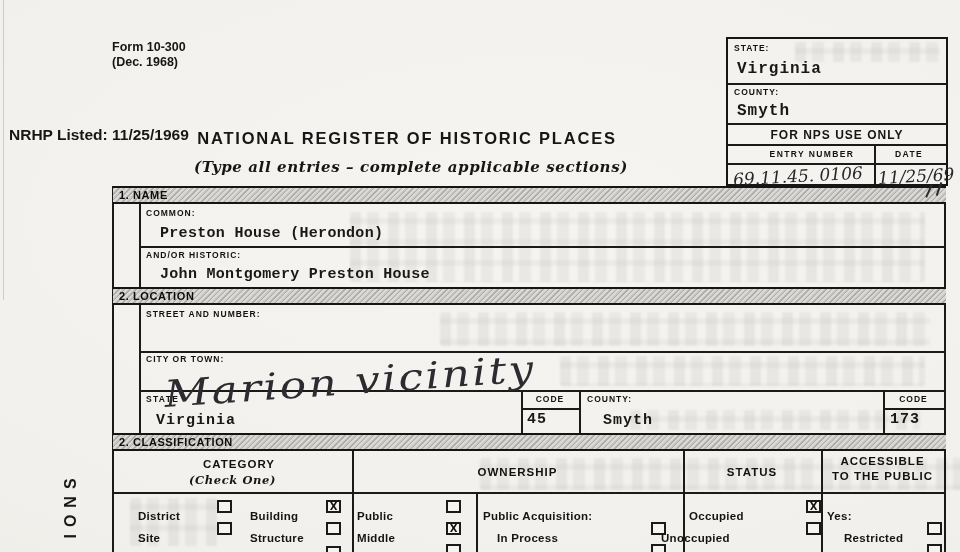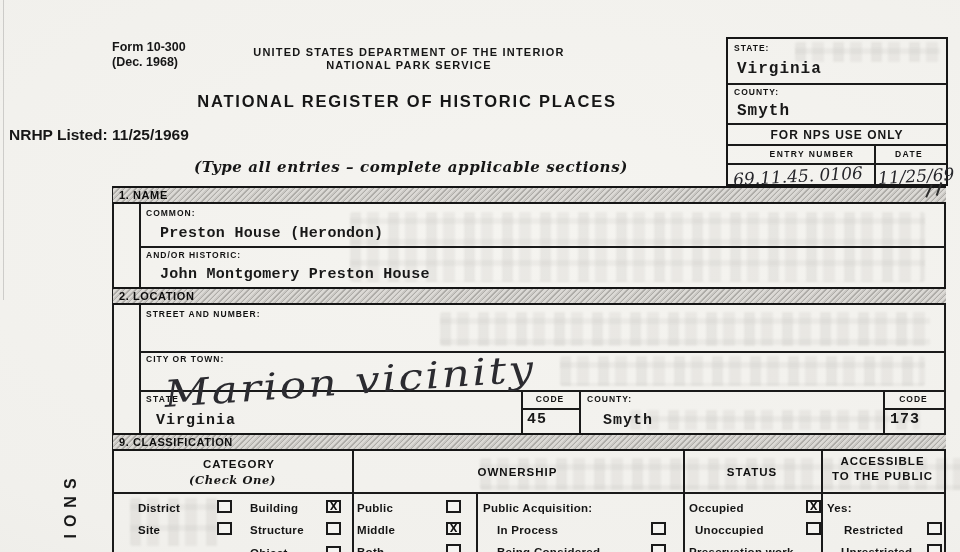--- a/index.html
+++ b/index.html
@@ -3,32 +3,32 @@
 <meta charset="utf-8">
 <style>
   html,body{margin:0;padding:0;background:#dddcd8;}
   .page{position:relative;width:960px;height:552px;overflow:hidden;
         background:radial-gradient(130% 110% at 55% 40%, #f5f4f0 0%, #f1f0ec 60%, #e9e8e3 100%);
         font-family:"Liberation Sans",sans-serif;color:#161616;}
   .page *{box-sizing:border-box;}
   .abs,.lbl,.mono,.cl,.clh,.bx,.hl,.vl,.band,.red,.hand,.bleed,.pen,.vtext{position:absolute;}
   .lbl{font:700 8.5px "Liberation Sans",sans-serif;letter-spacing:1px;color:#121212;line-height:1;z-index:3;}
   .mono{font:700 15px "Liberation Mono",monospace;letter-spacing:1px;color:#181818;line-height:1.1;white-space:pre;z-index:3;}
-  .cl{font:600 11.5px "Liberation Sans",sans-serif;letter-spacing:.3px;color:#141414;line-height:1;z-index:3;}
+  .cl{font:600 11.5px "Liberation Sans",sans-serif;letter-spacing:.3px;color:#141414;line-height:1;z-index:3;margin-top:8px;}
   .clh{font:700 11.5px "Liberation Sans",sans-serif;letter-spacing:1px;color:#111;line-height:1;text-align:center;z-index:3;}
   .bx{width:15px;height:13px;border:2px solid #1a1a1a;font:800 10px "DejaVu Sans",sans-serif;
       text-align:center;line-height:9px;color:#111;z-index:3;background:rgba(255,255,255,.25);}
   .hl{height:2px;background:#1a1a1a;z-index:2;}
   .vl{width:2px;background:#1a1a1a;z-index:2;}
   .band{left:113px;width:833px;height:18px;border-top:2px solid #151515;border-bottom:2px solid #151515;
         background:repeating-linear-gradient(135deg,#aeaca8 0 1px,#dbd9d5 1px 3px,#c9c7c3 3px 4px);z-index:2;}
   .band .t{font:800 11px "Liberation Sans",sans-serif;letter-spacing:.6px;color:#0d0d0d;
            padding-left:6px;line-height:14px;display:block;}
   .hdr{font:700 11px "Liberation Sans",sans-serif;letter-spacing:1.2px;text-align:center;line-height:1.15;z-index:3;position:absolute;}
-  .ttl{font:800 16.5px "Liberation Sans",sans-serif;letter-spacing:1.8px;text-align:center;line-height:1;z-index:3;position:absolute;}
+  .ttl{font:800 16.5px "Liberation Sans",sans-serif;letter-spacing:1.8px;text-align:center;line-height:1;z-index:3;position:absolute;margin-top:37px;}
   .ital{font:italic 700 15px "DejaVu Serif",serif;letter-spacing:.6px;text-align:center;z-index:3;position:absolute;}
   .red{font:700 15.5px "Liberation Sans",sans-serif;line-height:1;z-index:4;}
   .hand{font:italic 400 17px "DejaVu Serif",serif;color:#26262b;transform:rotate(-3deg);z-index:4;white-space:pre;}
   .vtext{font:700 16px "Liberation Sans",sans-serif;letter-spacing:7px;color:#1a1a1a;
          transform:translate(-50%,-50%) rotate(-90deg);z-index:3;white-space:pre;}
   .npsbox{position:absolute;left:726px;top:37px;width:222px;height:149px;border:2px solid #161616;z-index:2;}
   .npsbox .lbl{z-index:3;}
   .bleed{z-index:1;opacity:.55;filter:blur(1.1px);border-radius:3px;background:
      repeating-linear-gradient(90deg, rgba(99,95,90,.16) 0 11px, transparent 11px 17px, rgba(99,95,90,.13) 17px 29px, transparent 29px 38px),
      repeating-linear-gradient(180deg, transparent 0 6px, rgba(99,95,90,.11) 6px 12px, transparent 12px 21px);}
@@ -48,22 +48,20 @@
   <div class="bleed" style="left:440px;top:312px;width:490px;height:34px"></div>
   <div class="bleed" style="left:560px;top:356px;width:365px;height:30px"></div>
   <div class="bleed" style="left:630px;top:410px;width:290px;height:20px"></div>
   <div class="bleed" style="left:480px;top:458px;width:540px;height:32px"></div>
   <div class="bleed" style="left:130px;top:498px;width:90px;height:48px"></div>
   <div class="pen" style="left:928px;top:184px;transform:rotate(24deg)"></div>
   <div class="pen" style="left:938px;top:182px;transform:rotate(20deg)"></div>
 
   <div class="abs" style="left:112px;top:40px;font:700 12.5px 'Liberation Sans',sans-serif;z-index:3">Form 10-300</div>
   <div class="abs" style="left:112px;top:55px;font:700 12.5px 'Liberation Sans',sans-serif;z-index:3">(Dec. 1968)</div>
-  <div class="hdr" style="left:238px;top:46px;width:342px">UNITED STATES DEPARTMENT OF THE INTERIOR</div>
-  <div class="hdr" style="left:238px;top:59px;width:342px">NATIONAL PARK SERVICE</div>
   <div class="ttl" style="left:187px;top:93px;width:440px">NATIONAL REGISTER OF HISTORIC PLACES</div>
   <div class="ital" style="left:191px;top:158px;width:440px">(Type all entries – complete applicable sections)</div>
   <div class="red" style="left:9px;top:127px">NRHP Listed: 11/25/1969</div>
   <div class="vtext" style="left:71px;top:505px">IONS</div>
 
   <div class="npsbox">
     <span class="lbl" style="left:6px;top:5px">STATE:</span>
     <span class="mono" style="left:9px;top:22px;font-size:16px">Virginia</span>
     <span class="hl" style="left:0;top:44px;width:218px"></span>
     <span class="lbl" style="left:6px;top:49px">COUNTY:</span>
@@ -111,21 +109,21 @@
   <span class="mono" style="left:527px;top:412px">45</span>
   <div class="vl" style="left:579px;top:390px;height:43px"></div>
   <span class="lbl" style="left:587px;top:395px">COUNTY:</span>
   <span class="mono" style="left:603px;top:413px">Smyth</span>
   <div class="vl" style="left:883px;top:390px;height:43px"></div>
   <span class="lbl" style="left:883px;top:395px;width:61px;text-align:center">CODE</span>
   <div class="hl" style="left:883px;top:408px;width:61px"></div>
   <span class="mono" style="left:890px;top:412px">173</span>
 
   <div class="band" style="top:433px">
-    <span class="t">9. CLASSIFICATION</span>
+    <span class="t">2. CLASSIFICATION</span>
   </div>
   <div class="vl" style="left:352px;top:451px;height:101px"></div>
   <div class="vl" style="left:683px;top:451px;height:101px"></div>
   <div class="vl" style="left:821px;top:451px;height:101px"></div>
   <div class="vl" style="left:476px;top:492px;height:60px"></div>
   <div class="hl" style="left:113px;top:492px;width:833px"></div>
 
   <span class="clh" style="left:113px;top:459px;width:252px">CATEGORY</span>
   <span class="ital" style="left:113px;top:473px;width:239px;font-size:11.5px">(Check One)</span>
   <span class="clh" style="left:352px;top:467px;width:331px">OWNERSHIP</span>
@@ -151,21 +149,21 @@
   <span class="cl" style="left:357px;top:547px">Both</span>
   <span class="bx" style="left:446px;top:544px"></span>
   <span class="cl" style="left:483px;top:503px">Public Acquisition:</span>
   <span class="cl" style="left:497px;top:525px">In Process</span>
   <span class="bx" style="left:651px;top:522px"></span>
   <span class="cl" style="left:497px;top:547px">Being Considered</span>
   <span class="bx" style="left:651px;top:544px"></span>
 
   <span class="cl" style="left:689px;top:503px">Occupied</span>
   <span class="bx" style="left:806px;top:500px">X</span>
-  <span class="cl" style="left:695px;top:525px">Unoccupied</span>
+  <span class="cl" style="left:661px;top:525px">Unoccupied</span>
   <span class="bx" style="left:806px;top:522px"></span>
   <span class="cl" style="left:689px;top:547px">Preservation work</span>
 
   <span class="cl" style="left:827px;top:503px;font-weight:700">Yes:</span>
   <span class="cl" style="left:844px;top:525px">Restricted</span>
   <span class="bx" style="left:927px;top:522px"></span>
   <span class="cl" style="left:841px;top:547px">Unrestricted</span>
   <span class="bx" style="left:927px;top:544px"></span>
 
 </div>

